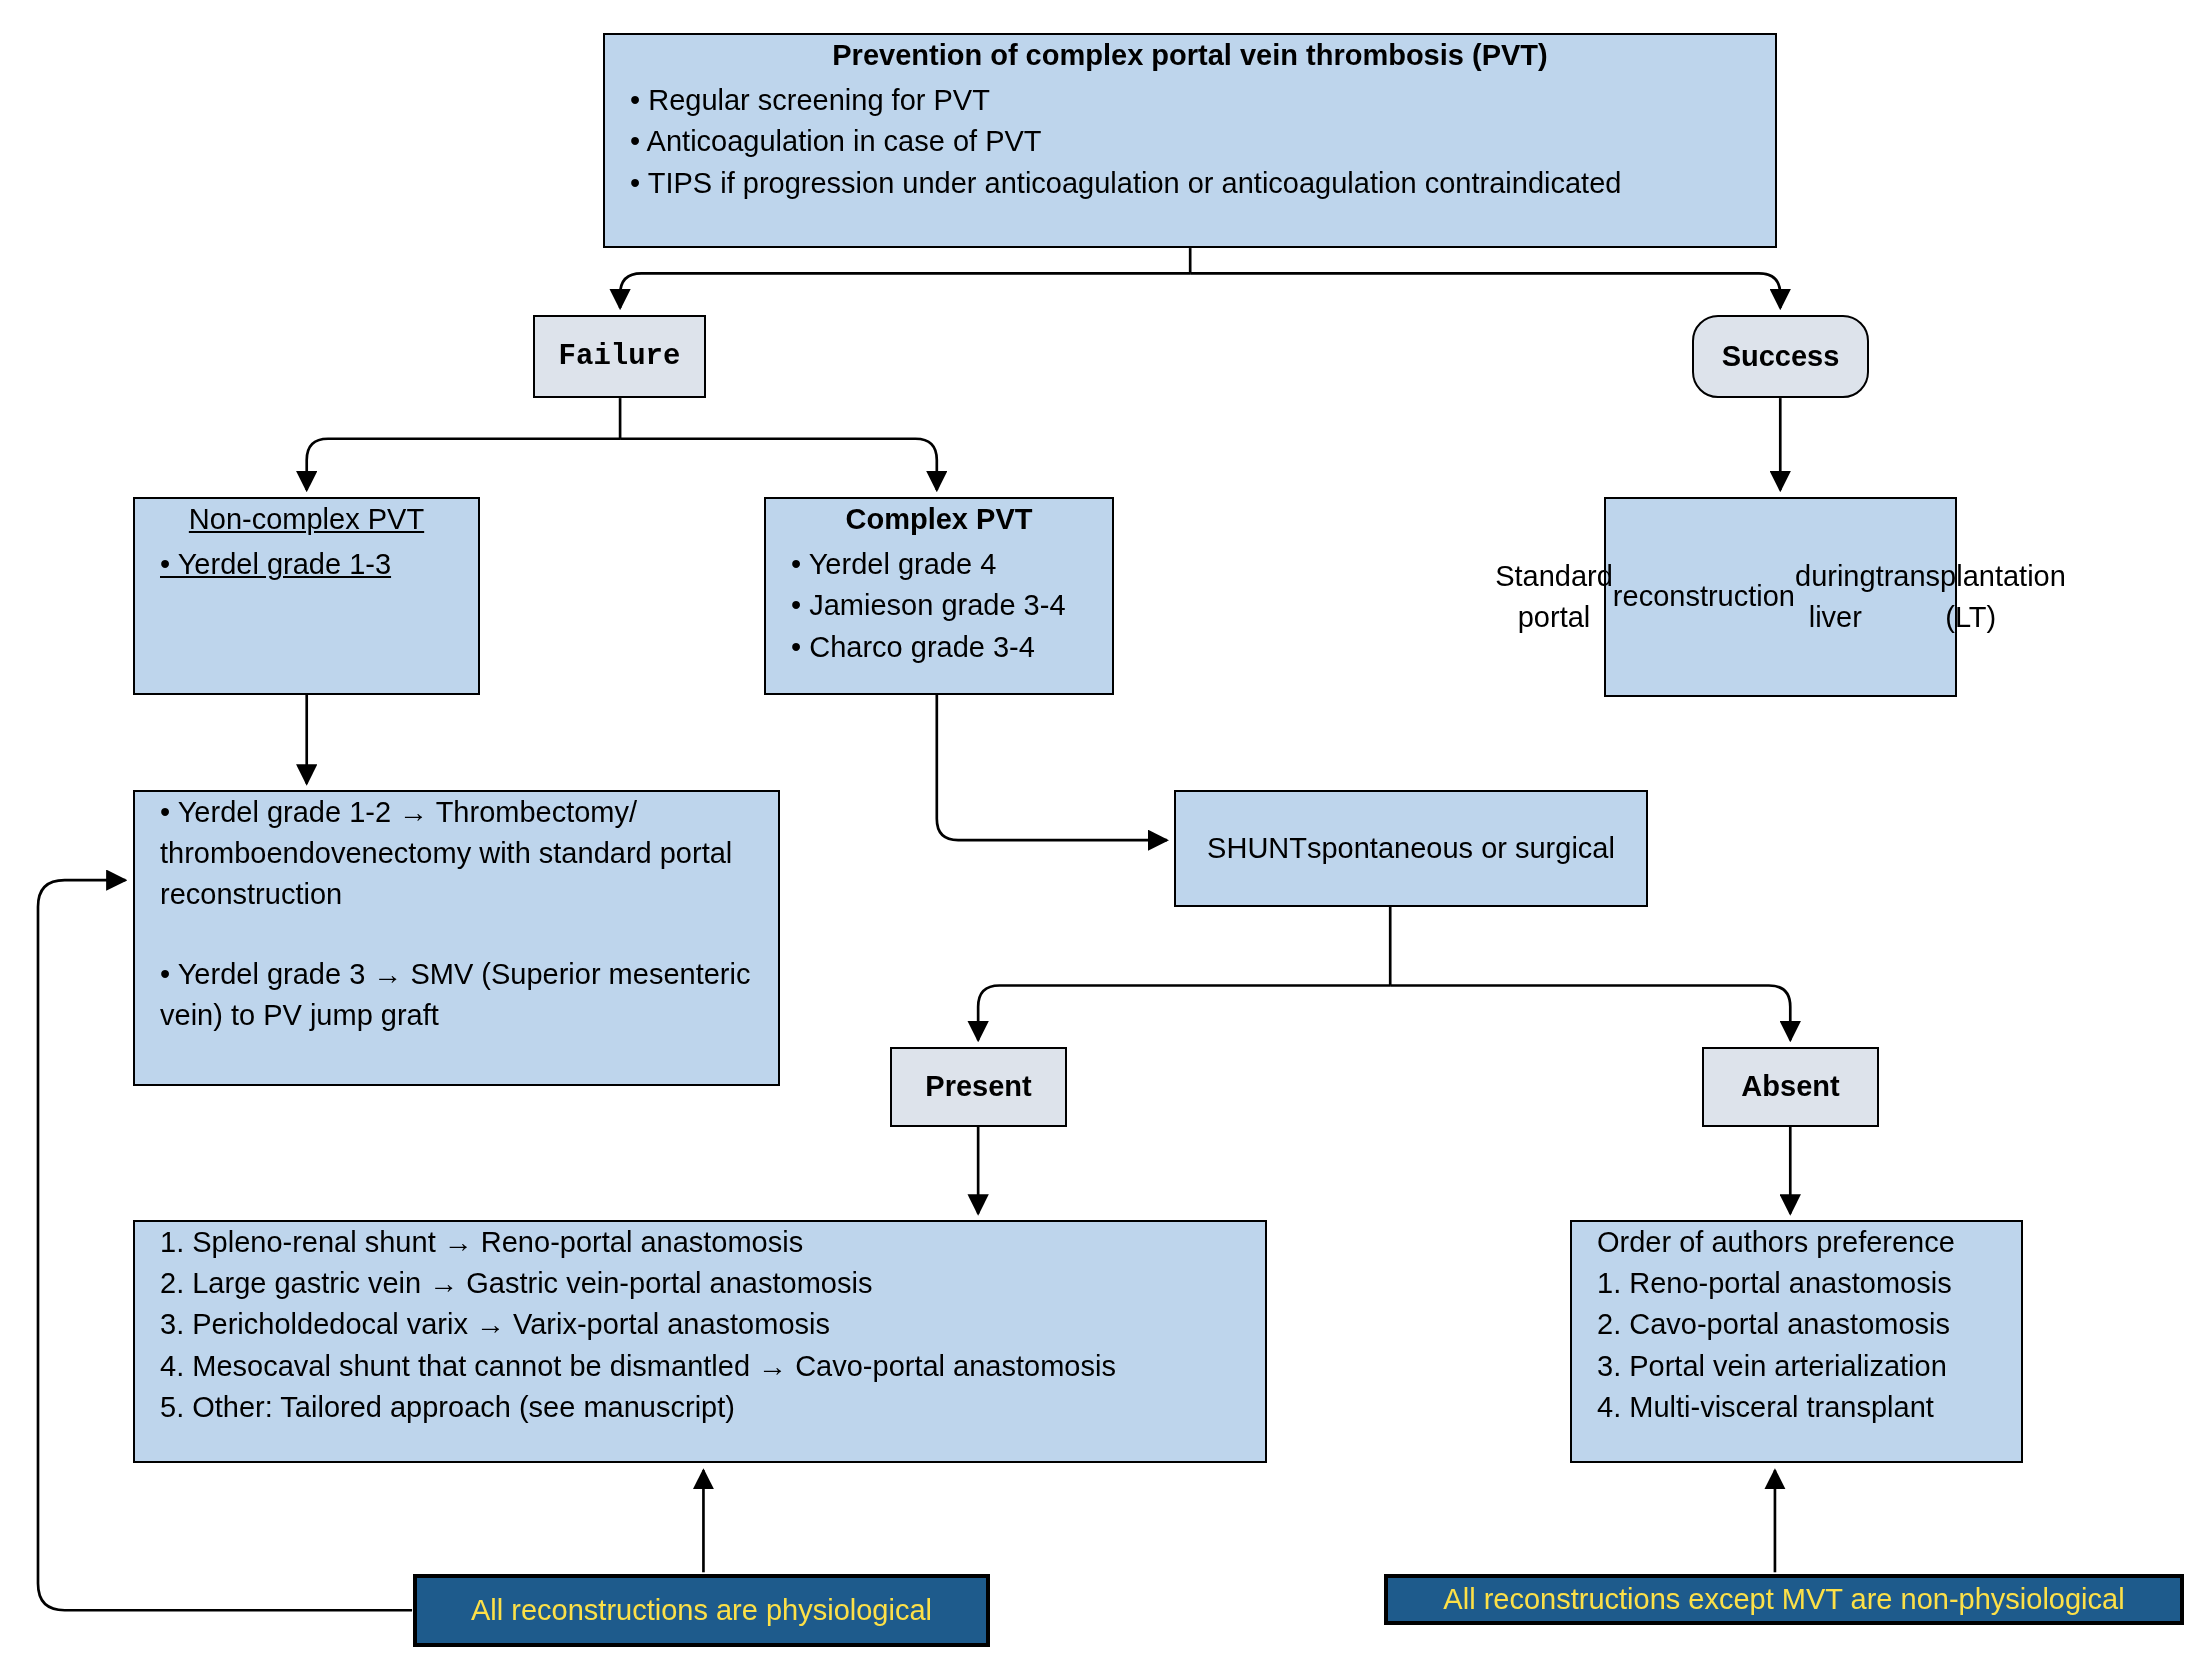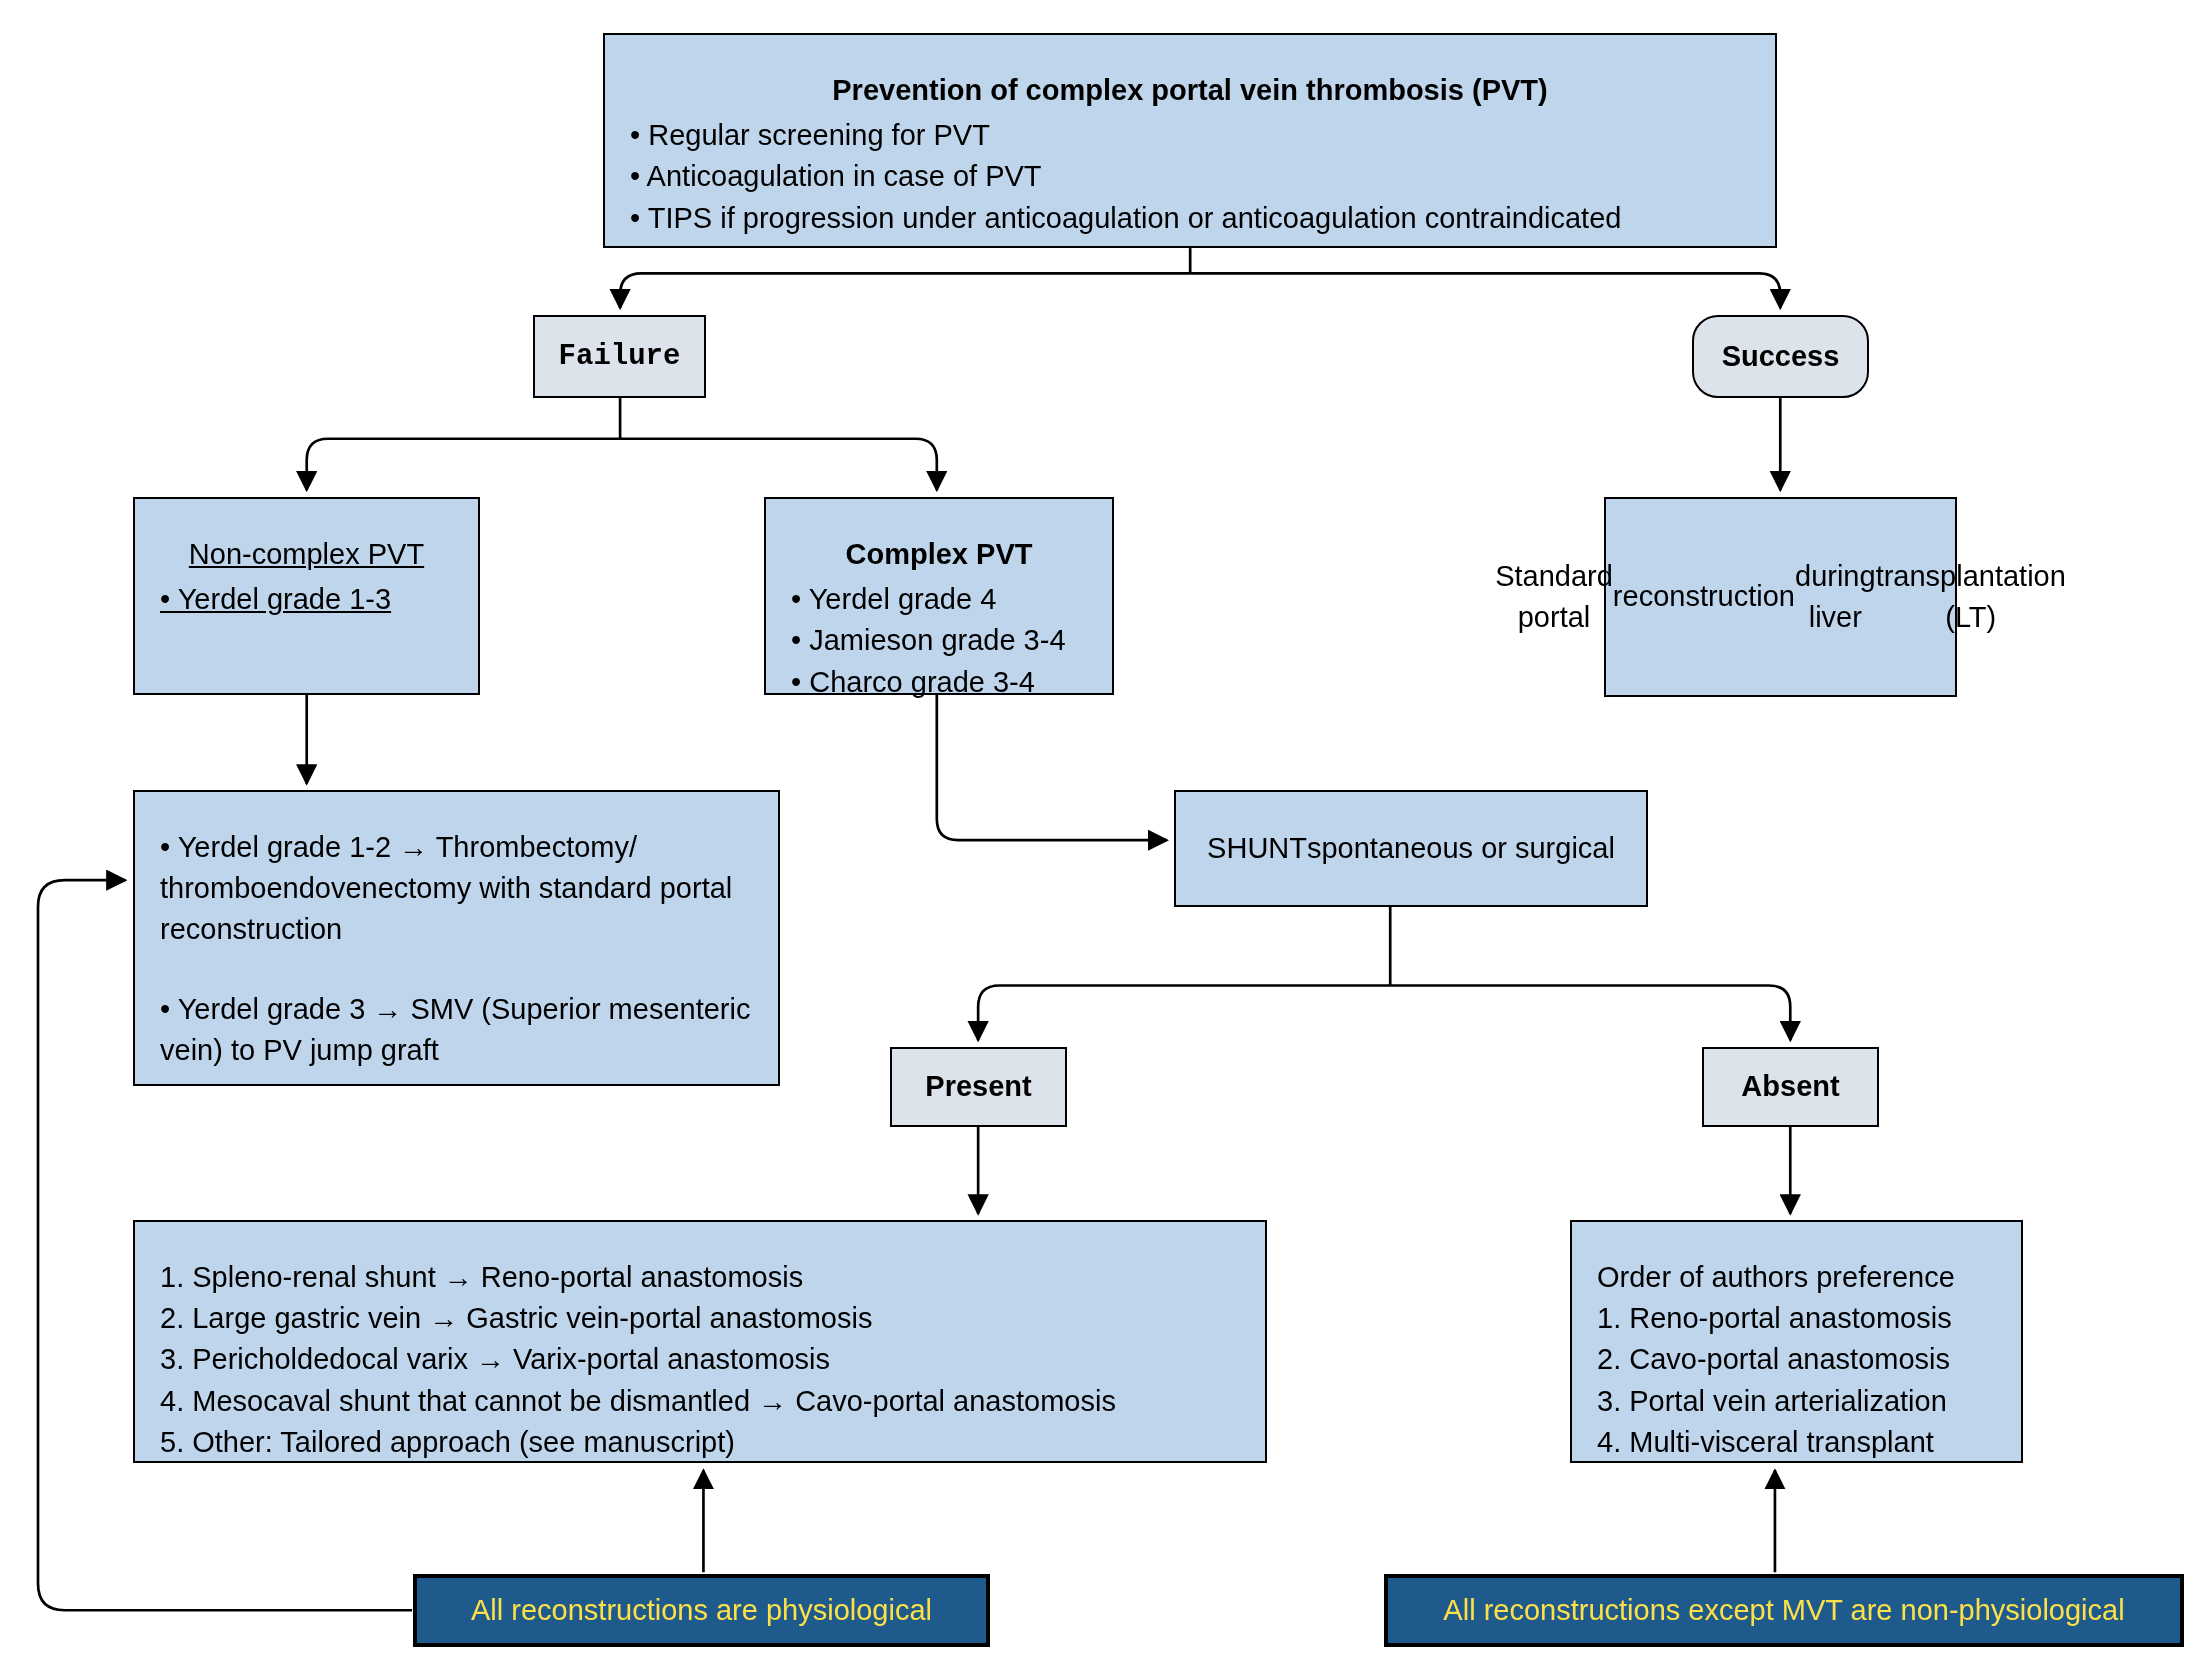--- a/index.html
+++ b/index.html
@@ -24,21 +24,21 @@
     display:flex; align-items:center; justify-content:center;
     font-weight:bold;
   }
   .banner {
     background:#1e5b8c;
     color:#fde047;
     border-width:4px;
     display:flex; align-items:center; justify-content:center;
     text-align:center;
   }
-  .pad { padding:35px 25px; }
+  .pad { padding:0 25px; }
   .center-title { text-align:center; font-weight:bold; margin-bottom:4px; }
   .center-title.regular { font-weight:normal; }
   .bullet-line { text-align:left; }
   .center-lines { display:flex; flex-direction:row; justify-content:center; align-items:center; height:100%; text-align:center; }
   .list-line { text-align:left; }
   .gap-top { margin-top:38px; }
   svg.wires { position:absolute; left:0; top:0; pointer-events:none; }
   .wire { fill:none; stroke:#000; stroke-width:4; }
 </style>
 </head>
@@ -146,18 +146,18 @@
     <div class="list-line">Order of authors preference</div>
     <div class="list-line">1. Reno-portal anastomosis</div>
     <div class="list-line">2. Cavo-portal anastomosis</div>
     <div class="list-line">3. Portal vein arterialization</div>
     <div class="list-line">4. Multi-visceral transplant</div>
   </div>
 
   <div class="node banner" style="left:413px; top:1574px; width:577px; height:73px;">
     <span>All reconstructions are physiological</span>
   </div>
-  <div class="node banner" style="left:1384px; top:1574px; width:800px; height:73px;">
+  <div class="node banner" style="left:1384px; top:1574px; width:800px; height:51px;">
     <span>All reconstructions except MVT are non-physiological</span>
   </div>
 
 </div>
 
 
 </body></html>

